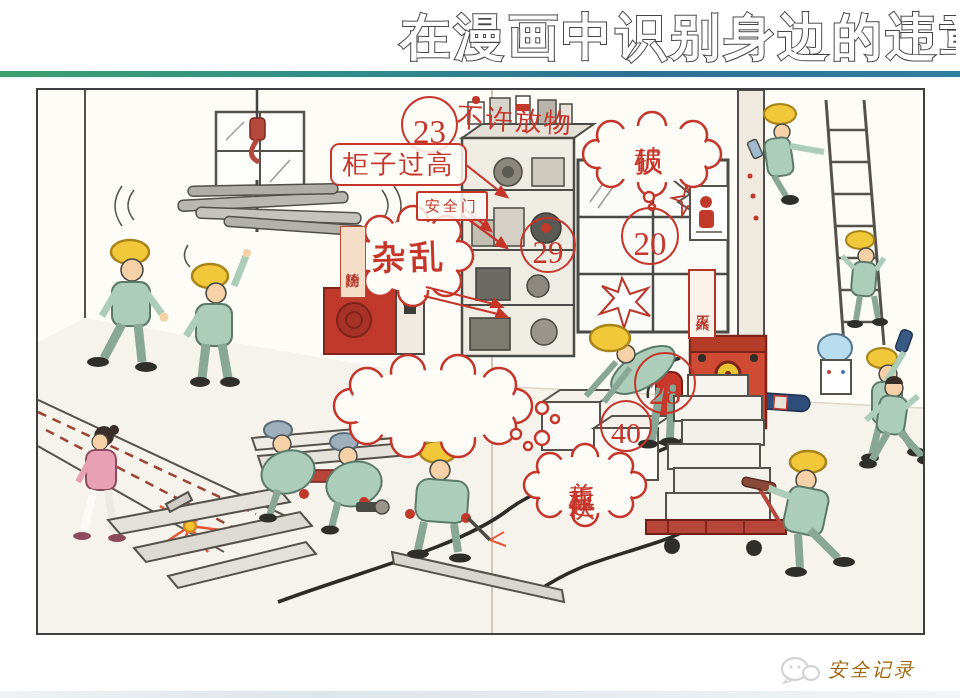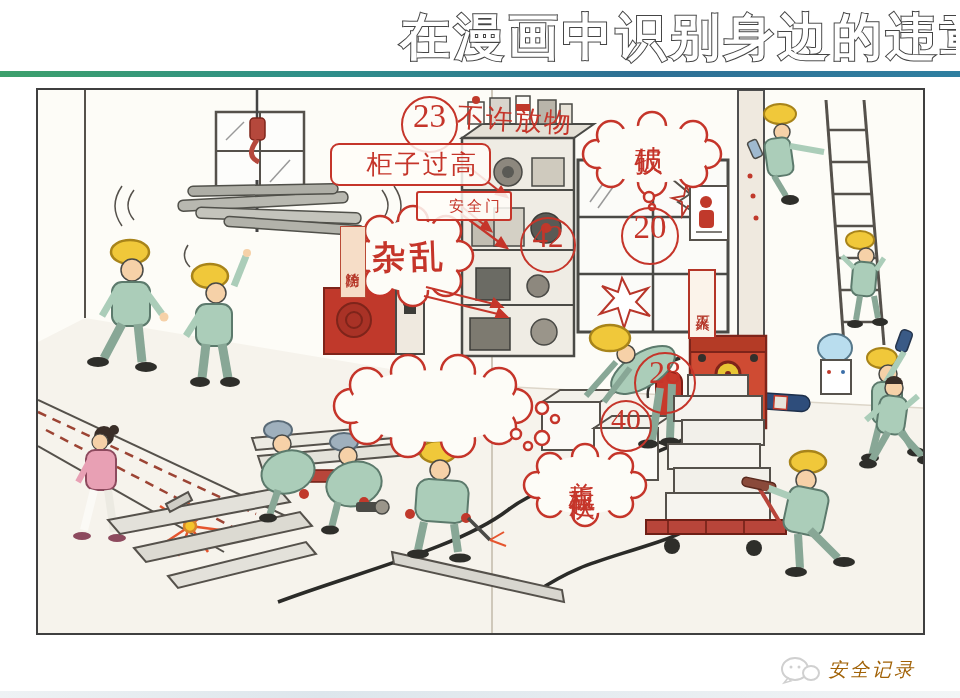--- a/index.html
+++ b/index.html
@@ -10,25 +10,25 @@
   .header-line{position:absolute;left:0;top:71px;width:960px;height:6px;
     background:linear-gradient(to right,#3da06c,#2f8f8a,#2e6f95,#2f7fa0);}
   .bottom-bar{position:absolute;left:0;top:691px;width:960px;height:7px;
     background:linear-gradient(to right,#eef2f4,#dde6ec,#e7edf1,#f2f5f6);}
   
   .frame{position:absolute;left:36px;top:88px;width:885px;height:543px;
     border:2px solid #3f3f3f;background:#fdfcf7;}
   .frame svg{display:block;}
   
   .circ{position:absolute;border:2.5px solid #c5352a;border-radius:50%;
-    display:flex;align-items:flex-start;justify-content:center;
+    display:flex;align-items:flex-end;justify-content:center;
     color:#c5352a;font-family:"Liberation Serif",serif;background:transparent;}
   .rbox{position:absolute;border:2.5px solid #c5352a;border-radius:9px;
     display:flex;align-items:center;justify-content:center;
-    color:#c5352a;background:rgba(255,253,248,0.85);padding-left:24px;}
+    color:#c5352a;background:rgba(255,253,248,0.85);}
   .rtext{position:absolute;color:#c5352a;white-space:nowrap;}
   .vtext{position:absolute;color:#c5352a;writing-mode:vertical-rl;text-orientation:upright;
     display:flex;align-items:center;justify-content:flex-start;}
   .sign{position:absolute;writing-mode:vertical-rl;text-orientation:upright;
     display:flex;align-items:center;justify-content:center;}
   
   .watermark{position:absolute;left:780px;top:655px;display:flex;align-items:center;gap:8px;
     color:#c6c6c6;}
   .watermark .wm-text{font-size:19px;letter-spacing:3px;color:#a16207;font-style:italic;}
 </style>
@@ -453,21 +453,21 @@
 
   <div class="rbox" style="left:330px;top:143px;width:133px;height:39px;font-size:26px;letter-spacing:2px;">柜子过高</div>
 
   <div class="rbox" style="left:416px;top:191px;width:68px;height:26px;font-size:15px;letter-spacing:3px;border-width:2px;border-radius:3px;">安全门</div>
 
   <div class="sign" style="left:340px;top:226px;width:24px;height:70px;background:#f6ddc7;border:1.5px solid #b94a36;color:#b43527;font-size:14px;">消防栓</div>
 
   <div class="rtext" style="left:372px;top:235px;font-size:33px;font-weight:bold;letter-spacing:5px;transform:rotate(-2deg);">杂乱</div>
 
   <div class="circ" style="left:520px;top:217px;width:52px;height:52px;font-size:31px;">
-    <span>42</span>
+    <span>29</span>
   </div>
 
   <div class="vtext" style="left:631px;top:124px;width:34px;height:64px;font-size:28px;letter-spacing:2px;">破损</div>
 
   <div class="circ" style="left:621px;top:207px;width:54px;height:54px;font-size:33px;">
     <span>20</span>
   </div>
 
   <div class="sign" style="left:688px;top:269px;width:24px;height:66px;background:#fbf3ea;border:2px solid #b43527;color:#b43527;font-size:15px;">灭火器</div>
 

